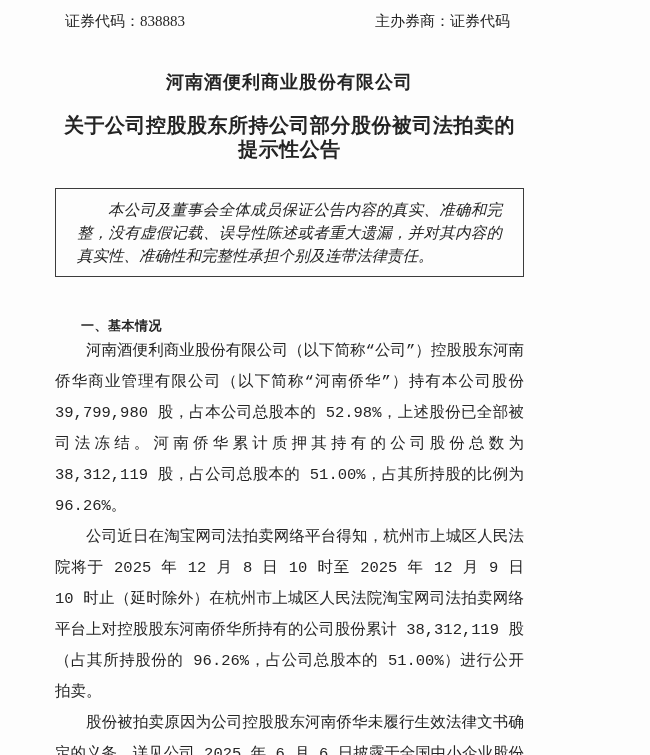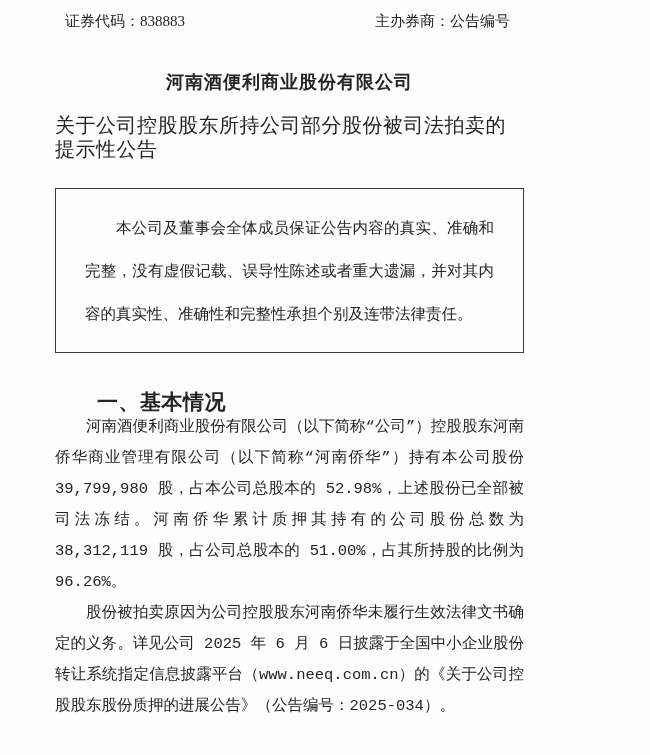--- a/index.html
+++ b/index.html
@@ -31,42 +31,43 @@
   .company-title {
     margin: 41px 0 8px 0;
     text-align: center;
     font-size: 18px;
     line-height: 22px;
     font-weight: 700;
     letter-spacing: 1px;
   }
   .announcement-title {
     margin: 20px 0 0 0;
-    text-align: left;
+    text-align: center;
     font-size: 20px;
     line-height: 24px;
-    font-weight: 400;
+    font-weight: 700;
     letter-spacing: 0.5px;
   }
   .disclaimer-box {
     margin-top: 27px;
     border: 1px solid #3c3c3c;
     padding: 1px 13px;
     background: transparent;
   }
   .disclaimer-box p {
-    margin: 16px;
+    margin: 8px;
     font-size: 15.5px;
-    line-height: 43px;
+    line-height: 23px;
     text-align: justify;
     text-indent: 2em;
+    font-style: italic;
   }
   .section-heading {
     margin: 39px 0 0 0;
-    font-size: 21px;
+    font-size: 13px;
     line-height: 20px;
     font-weight: 700;
     text-indent: 2em;
     letter-spacing: 0.5px;
   }
   .body-para {
     margin: 0;
     font-size: 15.5px;
     line-height: 31px;
     text-align: justify;
@@ -74,31 +75,32 @@
     font-family: Liberation Mono, monospace;
   }
 </style>
 </head>
 <body>
 
 <div class="doc">
 
   <div class="header-row">
     <span>证券代码：838883</span>
-    <span>主办券商：公告编号</span>
+    <span>主办券商：证券代码</span>
   </div>
 
   <h1 class="company-title">河南酒便利商业股份有限公司</h1>
 
   <h2 class="announcement-title">关于公司控股股东所持公司部分股份被司法拍卖的提示性公告</h2>
 
   <div class="disclaimer-box">
     <p>本公司及董事会全体成员保证公告内容的真实、准确和完整，没有虚假记载、误导性陈述或者重大遗漏，并对其内容的真实性、准确性和完整性承担个别及连带法律责任。</p>
   </div>
 
   <h3 class="section-heading">一、基本情况</h3>
 
   <p class="body-para">河南酒便利商业股份有限公司（以下简称“公司”）控股股东河南侨华商业管理有限公司（以下简称“河南侨华”）持有本公司股份 39,799,980 股，占本公司总股本的 52.98%，上述股份已全部被司法冻结。河南侨华累计质押其持有的公司股份总数为 38,312,119 股，占公司总股本的 51.00%，占其所持股的比例为 96.26%。</p>
 
+  <p class="body-para">公司近日在淘宝网司法拍卖网络平台得知，杭州市上城区人民法院将于 2025 年 12 月 8 日 10 时至 2025 年 12 月 9 日 10 时止（延时除外）在杭州市上城区人民法院淘宝网司法拍卖网络平台上对控股股东河南侨华所持有的公司股份累计 38,312,119 股（占其所持股份的 96.26%，占公司总股本的 51.00%）进行公开拍卖。</p>
 
   <p class="body-para">股份被拍卖原因为公司控股股东河南侨华未履行生效法律文书确定的义务。详见公司 2025 年 6 月 6 日披露于全国中小企业股份转让系统指定信息披露平台（www.neeq.com.cn）的《关于公司控股股东股份质押的进展公告》（公告编号：2025-034）。</p>
 
 </div>
 
 </body></html>

